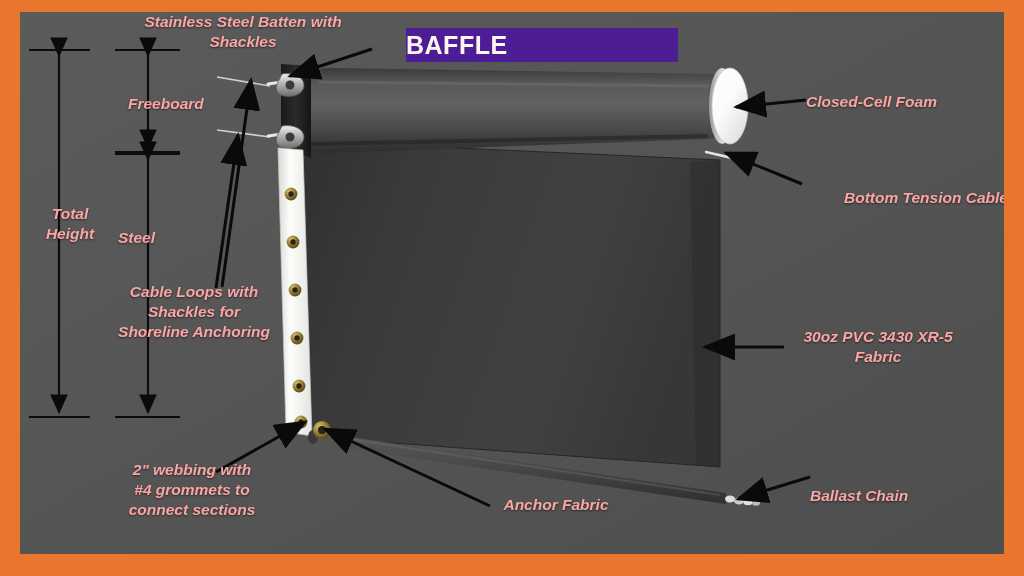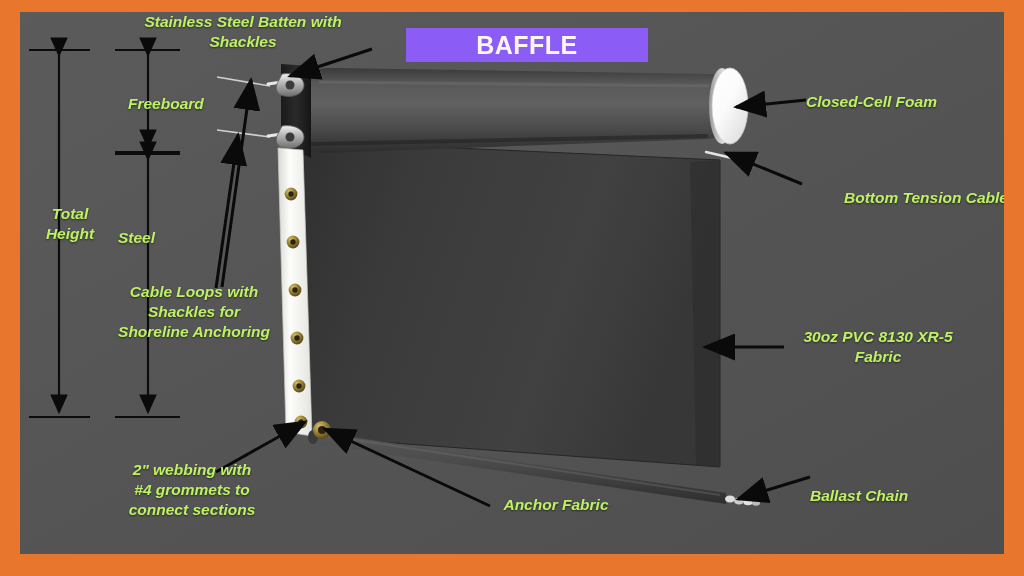--- a/index.html
+++ b/index.html
@@ -19,35 +19,35 @@
     left: 20px; top: 12px;
     width: 984px; height: 542px;
     background: #555555;
     overflow: hidden;
   }
   #art { position: absolute; left: 0; top: 0; width: 984px; height: 542px; }
 
   .title-banner {
     position: absolute;
     left: 386px; top: 16px;
-    width: 242px; height: 34px;
-    background: #8b5cf6;
-    display: flex; align-items: center; justify-content: center;
+    width: 272px; height: 34px;
+    background: #4c1d95;
+    display: flex; align-items: center; 
     z-index: 30;
   }
   .title-banner span {
     color: #FBF6EF;
     font-size: 25px;
     font-weight: bold;
     letter-spacing: 0.5px;
   }
 
   .lbl {
     position: absolute;
-    color: #bef264;
+    color: #fca5a5;
     font-size: 15.5px;
     font-weight: bold;
     font-style: italic;
     line-height: 1.28;
     z-index: 25;
     text-shadow: 0 1px 2px rgba(0,0,0,0.55);
     white-space: pre-line;
   }
   .lbl.c { text-align: center; }
   .lbl.l { text-align: left; }
@@ -261,19 +261,19 @@
     <div class="lbl c" style="left:72px; top:448px; width:200px;">2" webbing with
 #4 grommets to
 connect sections</div>
 
     <div class="lbl c" style="left:452px; top:483px; width:168px;">Anchor Fabric</div>
 
     <div class="lbl l" style="left:786px; top:80px; width:200px;">Closed-Cell Foam</div>
 
     <div class="lbl l" style="left:824px; top:176px; width:210px;">Bottom Tension Cable</div>
 
-    <div class="lbl c" style="left:758px; top:315px; width:200px;">30oz PVC 8130 XR-5
+    <div class="lbl c" style="left:758px; top:315px; width:200px;">30oz PVC 3430 XR-5
 Fabric</div>
 
     <div class="lbl l" style="left:790px; top:454px; width:180px;margin-top:20px;">Ballast Chain</div>
 
   </div>
 </div>
 
 </body></html>

